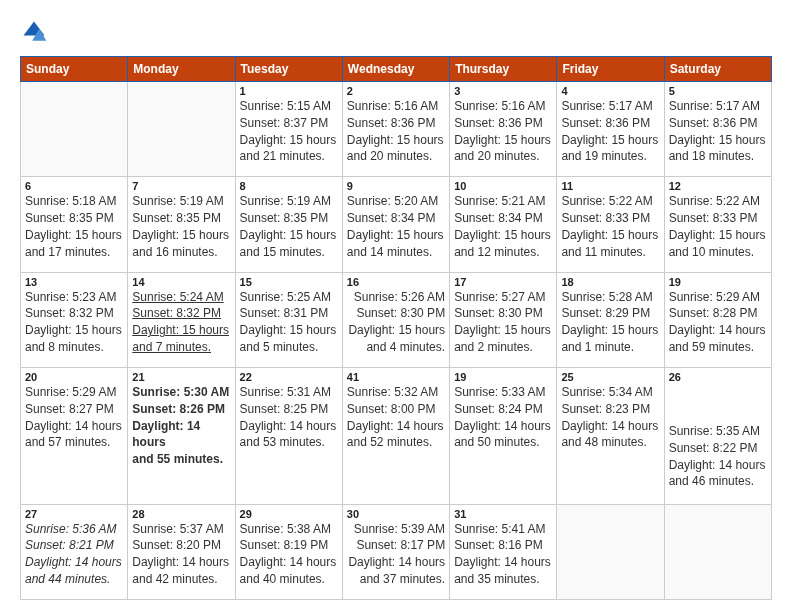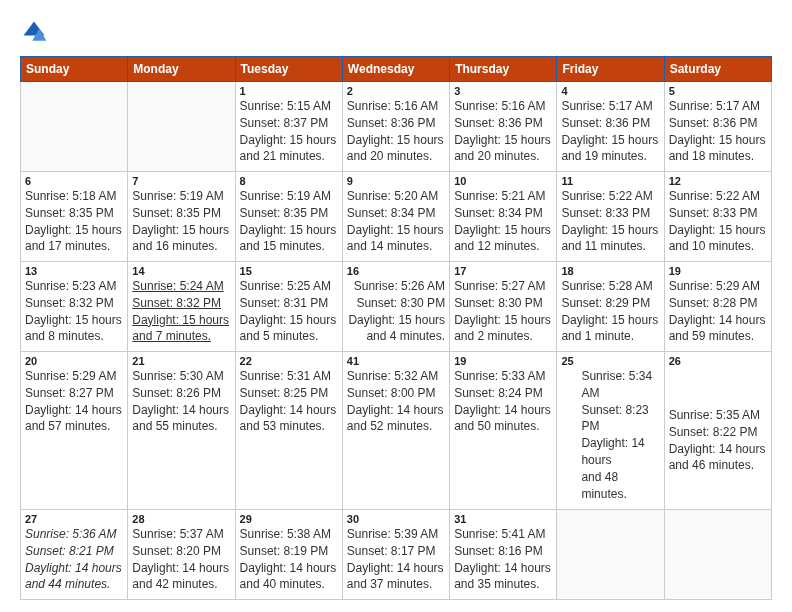--- a/index.html
+++ b/index.html
@@ -279,21 +279,21 @@
         <tr>
           <td>
             <span class="day-num">20</span>
             <div class="day-info" style="white-space: pre-line;">Sunrise: 5:29 AM
 Sunset: 8:27 PM
 Daylight: 14 hours
 and 57 minutes.</div>
           </td>
           <td>
             <span class="day-num">21</span>
-            <div class="day-info" style="white-space: pre-line;">Sunrise: 5:30 AM
+            <div class="day-info" style="white-space: pre-line; font-weight: bold;">Sunrise: 5:30 AM
 Sunset: 8:26 PM
 Daylight: 14 hours
 and 55 minutes.</div>
           </td>
           <td>
             <span class="day-num">22</span>
             <div class="day-info" style="white-space: pre-line;">Sunrise: 5:31 AM
 Sunset: 8:25 PM
 Daylight: 14 hours
 and 53 minutes.</div>
@@ -307,21 +307,21 @@
           </td>
           <td>
             <span class="day-num">19</span>
             <div class="day-info" style="white-space: pre-line;">Sunrise: 5:33 AM
 Sunset: 8:24 PM
 Daylight: 14 hours
 and 50 minutes.</div>
           </td>
           <td>
             <span class="day-num">25</span>
-            <div class="day-info" style="white-space: pre-line; margin-left: 20px;">Sunrise: 5:34 AM
+            <div class="day-info" style="white-space: pre-line;">Sunrise: 5:34 AM
 Sunset: 8:23 PM
 Daylight: 14 hours
 and 48 minutes.</div>
           </td>
           <td>
             <span class="day-num">26</span>
             <div class="day-info" style="white-space: pre-line; margin-top: 40px;">Sunrise: 5:35 AM
 Sunset: 8:22 PM
 Daylight: 14 hours
 and 46 minutes.</div>
@@ -344,21 +344,21 @@
           </td>
           <td>
             <span class="day-num">29</span>
             <div class="day-info" style="white-space: pre-line;">Sunrise: 5:38 AM
 Sunset: 8:19 PM
 Daylight: 14 hours
 and 40 minutes.</div>
           </td>
           <td>
             <span class="day-num">30</span>
-            <div class="day-info" style="white-space: pre-line;">Sunrise: 5:39 AM
+            <div class="day-info" style="white-space: pre-line; text-align: right;">Sunrise: 5:39 AM
 Sunset: 8:17 PM
 Daylight: 14 hours
 and 37 minutes.</div>
           </td>
           <td>
             <span class="day-num">31</span>
             <div class="day-info" style="white-space: pre-line;">Sunrise: 5:41 AM
 Sunset: 8:16 PM
 Daylight: 14 hours
 and 35 minutes.</div>

